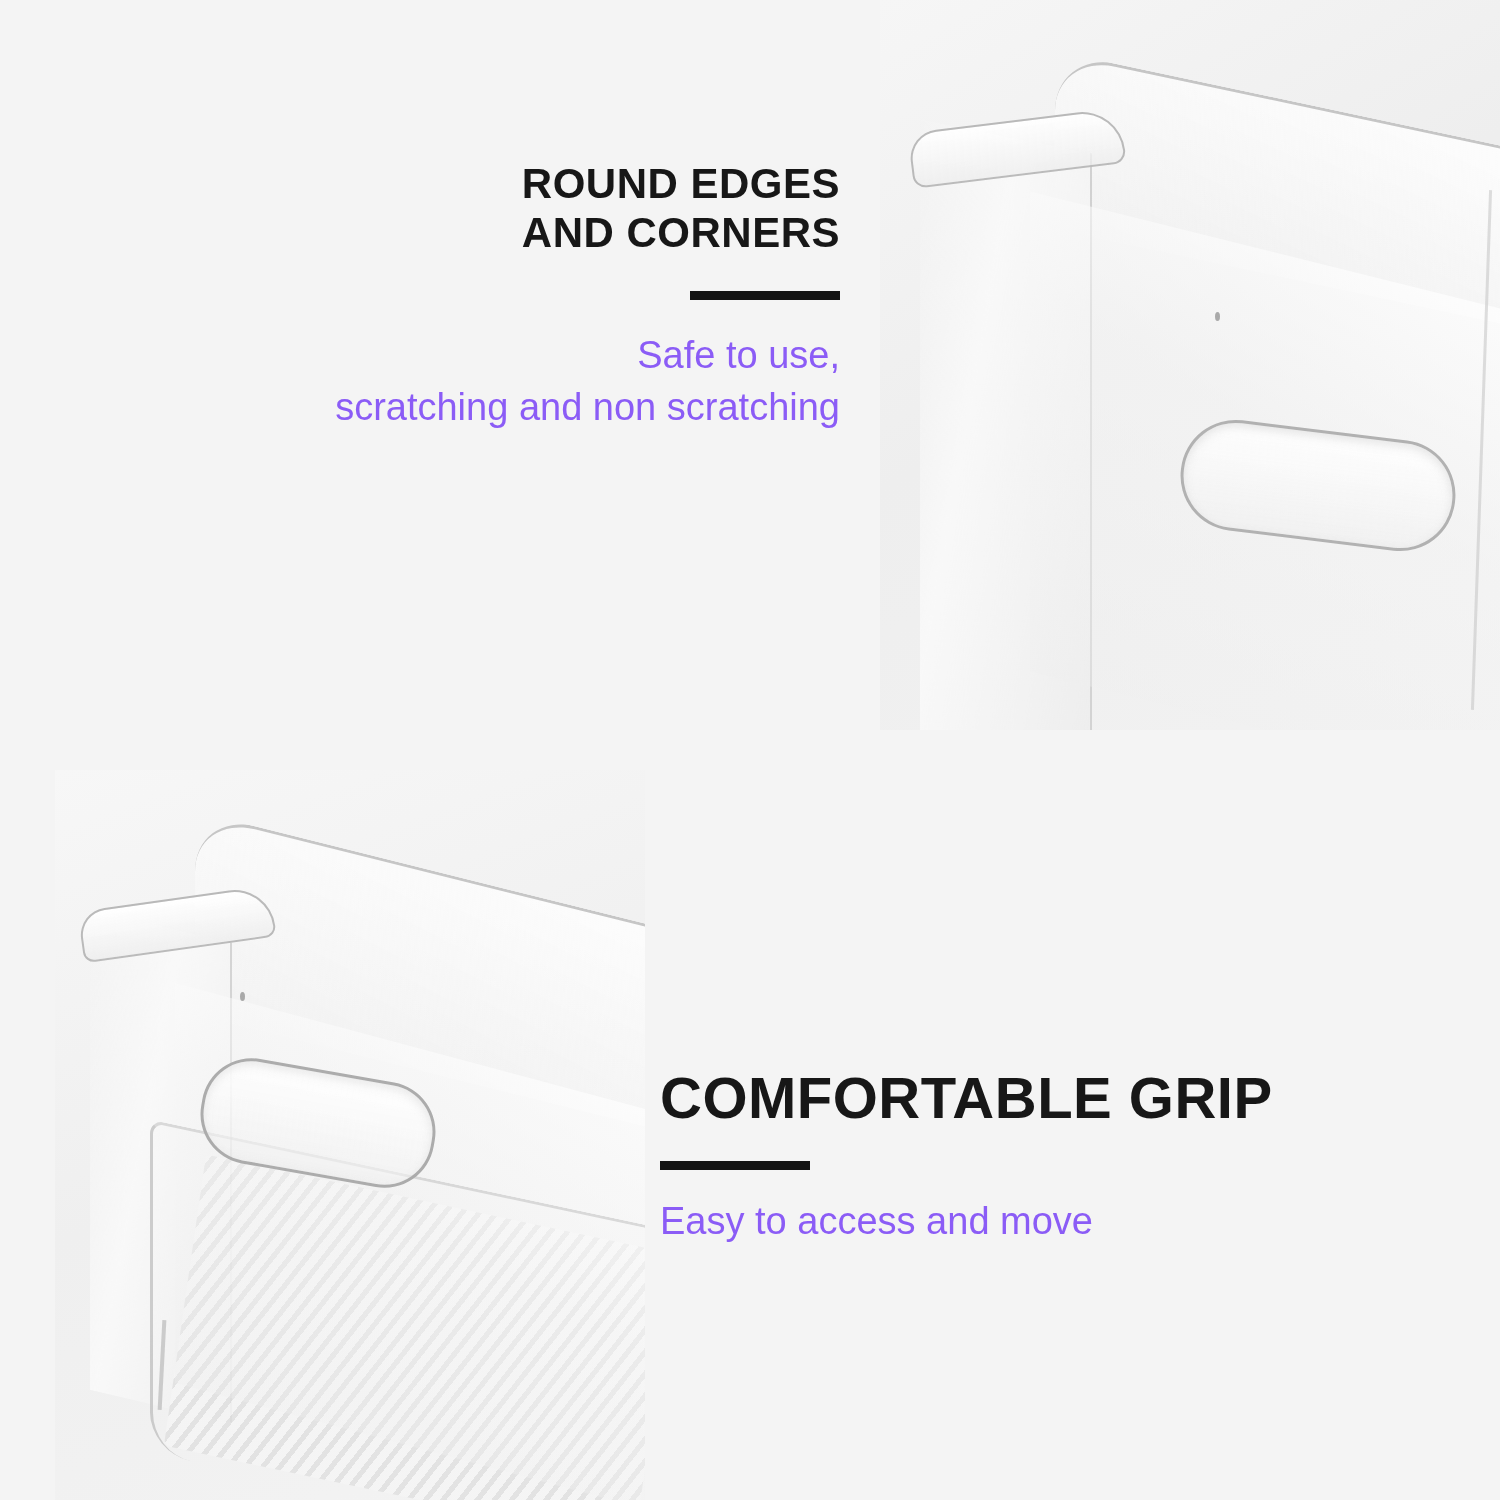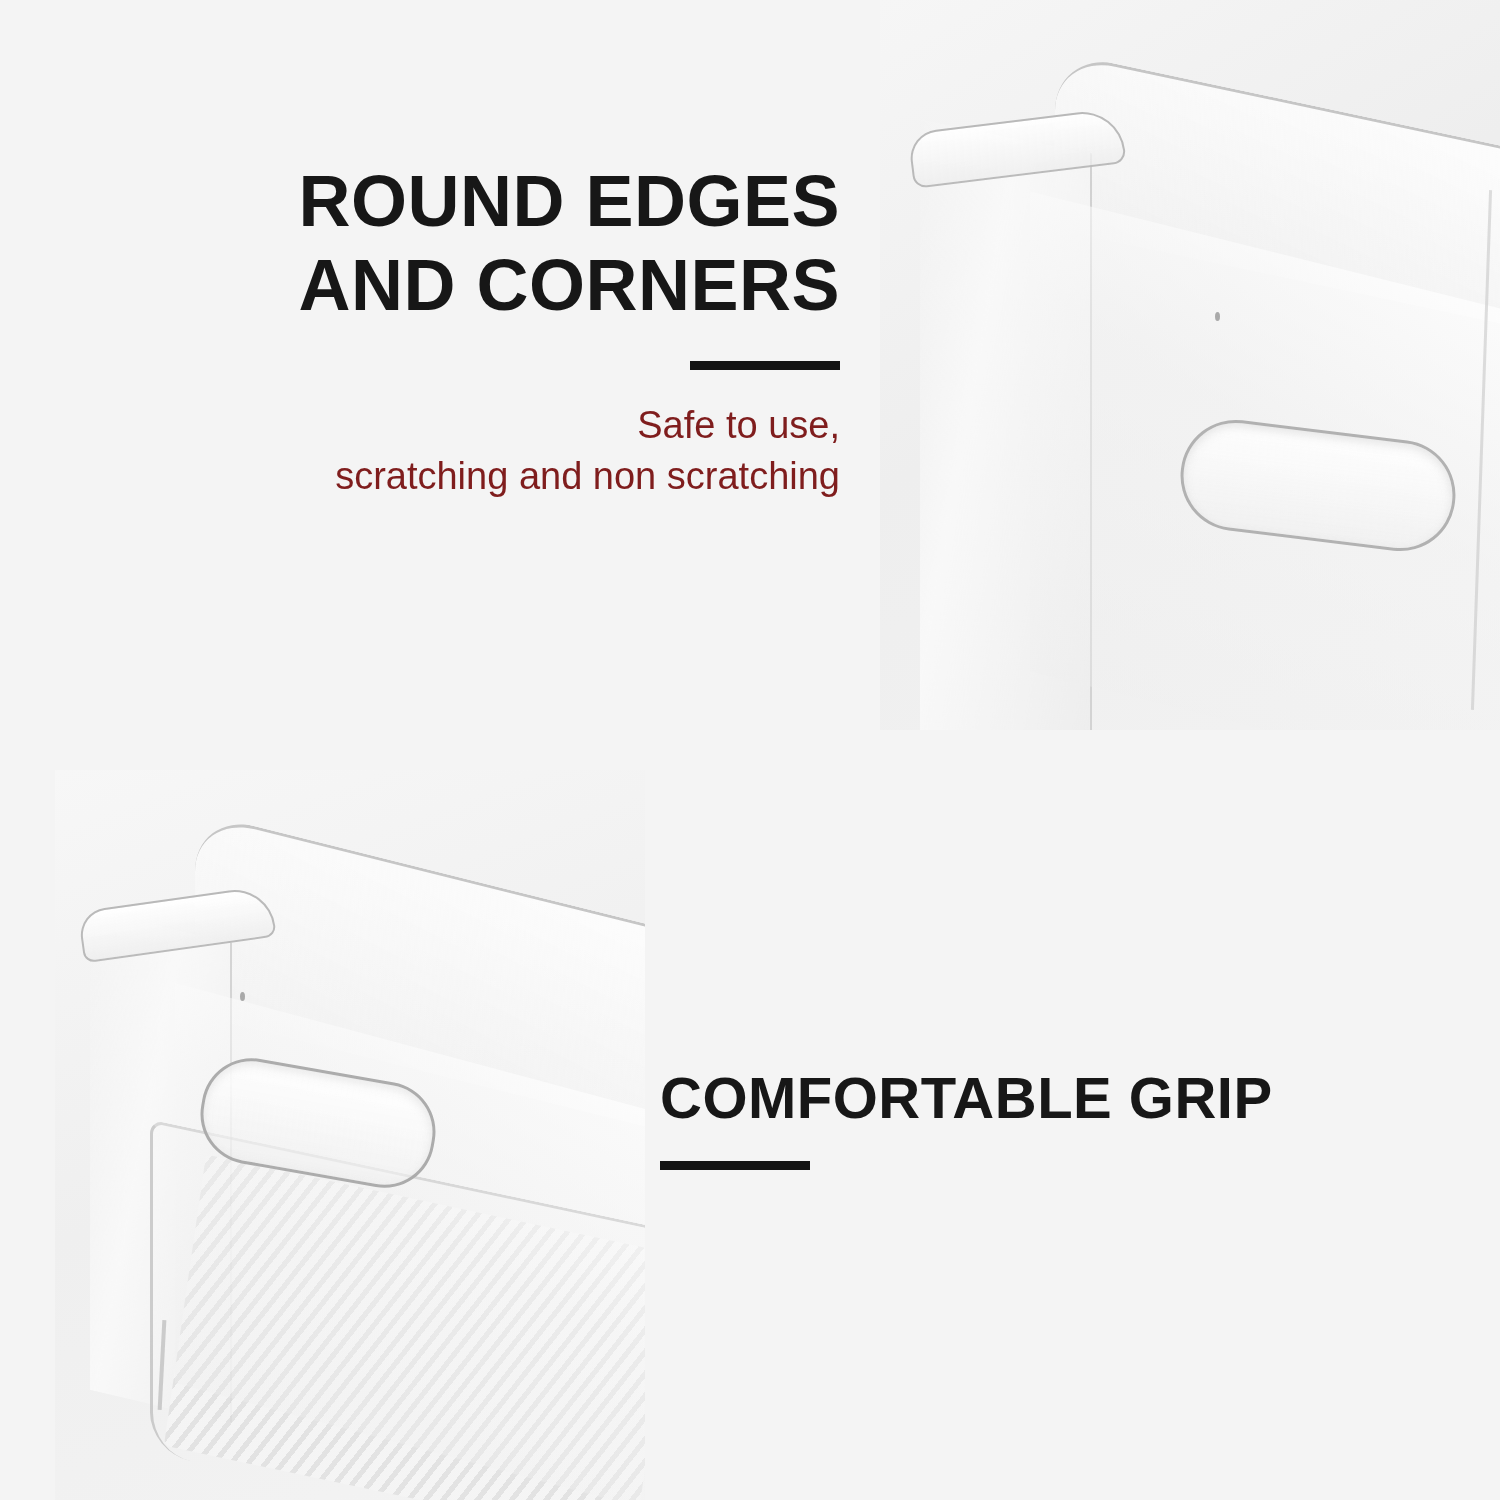--- a/index.html
+++ b/index.html
@@ -230,21 +230,21 @@
     text-align: right;
   }
   .block-bottom {
     left: 660px;
     top: 1020px;
     width: 760px;
     text-align: left;
     margin-top: 44px;
   }
   .headline {
-    font-size: 72px;
+    font-size: 42px;
     line-height: 1.16;
     font-weight: bold;
     color: #171717;
     letter-spacing: 0.5px;
     margin: 0;
   }
   .headline-sm {
     font-size: 58px;
   }
   .rule {
@@ -252,21 +252,21 @@
     background: #141414;
     width: 150px;
     margin: 34px 0 30px auto;
   }
   .rule-left {
     margin: 30px 0 26px 0;
   }
   .sub {
     font-size: 38px;
     line-height: 1.35;
-    color: #7f1d1d;
+    color: #8b5cf6;
     margin: 0;
     font-weight: 400;
   }
 </style>
 </head>
 <body>
 
 <div class="page">
 
   <div class="photo photo-top">
@@ -295,15 +295,16 @@
     <h1 class="headline">ROUND EDGES</h1>
     <h1 class="headline">AND CORNERS</h1>
     <div class="rule"></div>
     <p class="sub">Safe to use,</p>
     <p class="sub">scratching and non scratching</p>
   </div>
 
   <div class="text-block block-bottom">
     <h1 class="headline headline-sm">COMFORTABLE GRIP</h1>
     <div class="rule rule-left"></div>
+    <p class="sub">Easy to access and move</p>
   </div>
 
 </div>
 
 </body></html>

